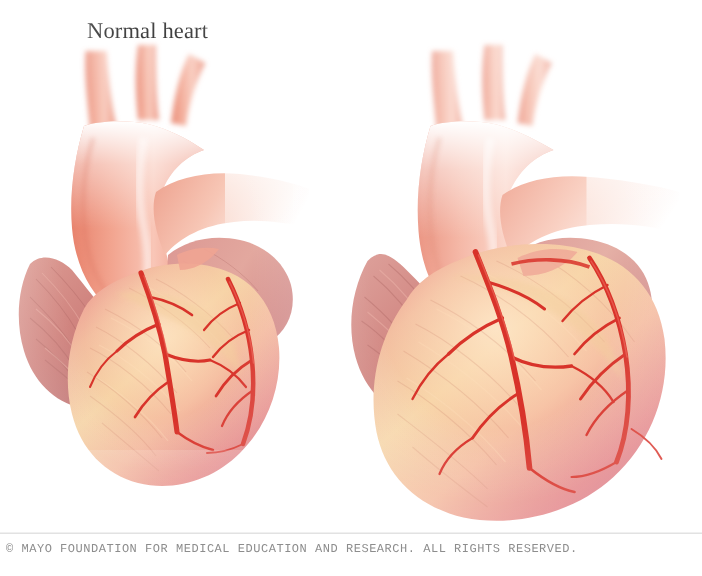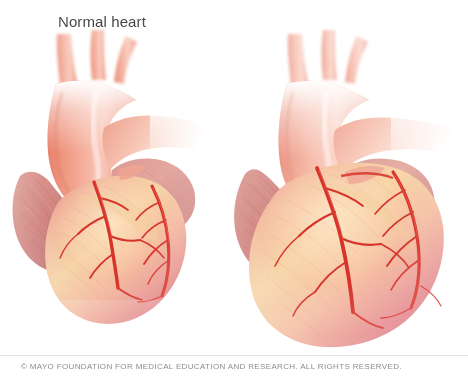--- a/index.html
+++ b/index.html
@@ -16,21 +16,21 @@
   }
   .figure {
     position: absolute;
     left: 0; top: 0;
     width: 468px;
     height: 384px;
     background: #ffffff;
   }
   .label {
     position: absolute;
-    font-family: Liberation Sans, sans-serif;
+    font-family: Liberation Serif, serif;
     font-size: 15px;
     color: #1d1d1d;
     letter-spacing: 0.1px;
     white-space: nowrap;
   }
   .label-normal { left: 58px; top: 13px; }
   .label-enlarged { left: 252px; top: 13px; }
 
   .panel {
     position: absolute;
@@ -45,23 +45,23 @@
   .footer-rule {
     position: absolute;
     left: 0;
     top: 355px;
     width: 468px;
     height: 1px;
     background: #e2e2e2;
   }
   .copyright {
     position: absolute;
-    left: 21px;
+    left: 4px;
     top: 362px;
-    font-family: Liberation Sans, sans-serif;
+    font-family: Liberation Mono, monospace;
     font-size: 8px;
     letter-spacing: 0.35px;
     color: #8d8d8d;
     white-space: nowrap;
     text-align: center;
   }
 </style>
 </head>
 <body>
 

